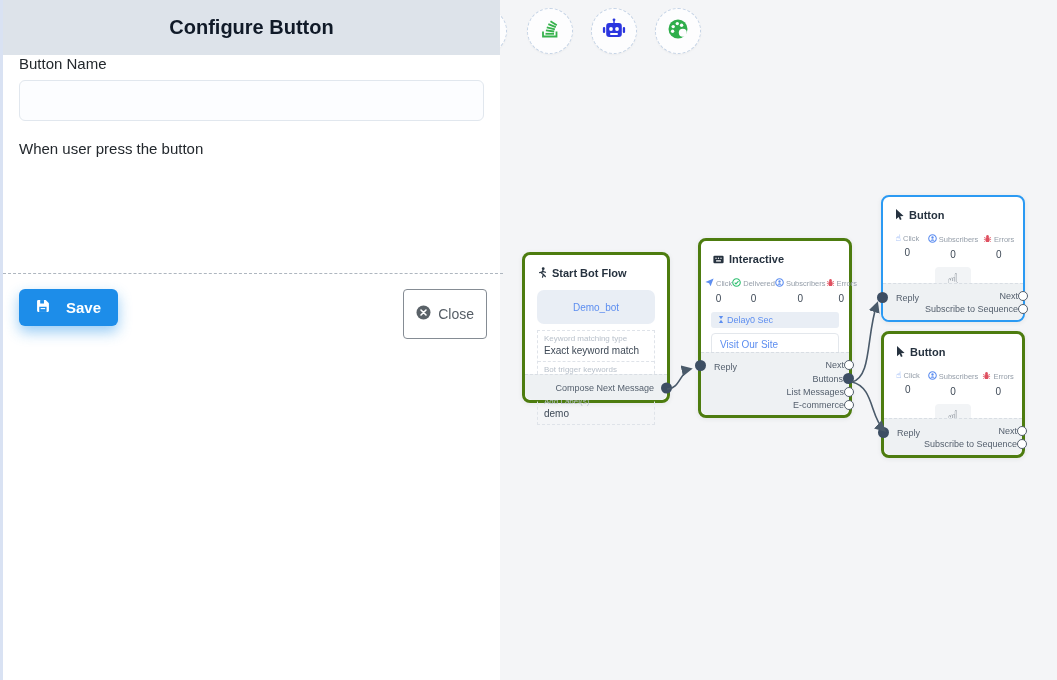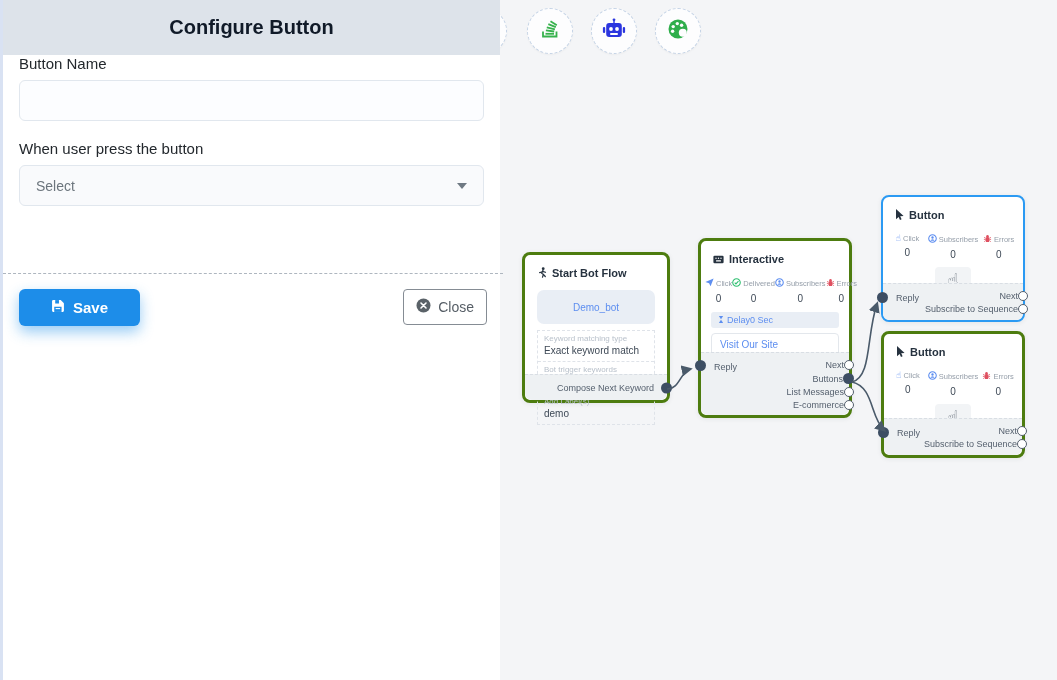--- a/index.html
+++ b/index.html
@@ -22,24 +22,24 @@
   .text-input { display:block; width:100%; height:41px; background:#fcfdff; border:1px solid #e1e7ee;
     border-radius:6px; padding:0 12px; font-size:14px; color:#333; outline:none; }
   .select-box { position:relative; height:41px; background:#f9fafc; border:1px solid #e1e7ee;
     border-radius:6px; display:flex; align-items:center; padding:0 16px; font-size:14px;
     color:#6c757d; cursor:pointer; }
   .chevron { position:absolute; right:16px; top:17px; width:0; height:0;
     border-left:5px solid transparent; border-right:5px solid transparent; border-top:6px solid #6f7983; }
   .divider { position:absolute; left:0; top:273px; width:500px; border-top:1px dashed #aeb6bf; }
   .actions { position:absolute; left:0; top:289px; width:500px; padding:0 16px;
     display:flex; justify-content:space-between; align-items:flex-start; }
-  .btn-save { height:37px; padding:0 32px; background:#1d8de9; color:#fff; border:none; border-radius:6px;
-    font-size:15px; font-weight:bold; font-family:inherit; display:flex; align-items:center; gap:8px;
+  .btn-save { height:37px; padding:0 17px; background:#1d8de9; color:#fff; border:none; border-radius:6px;
+    font-size:15px; font-weight:bold; font-family:inherit; display:flex; align-items:center; gap:16px;
     box-shadow:0 6px 14px rgba(29,141,233,.45); cursor:pointer; }
-  .btn-close { height:36px; padding:0 12px; background:#fff; color:#565e66; border:1px solid #858c94;
+  .btn-close { height:50px; padding:0 12px; background:#fff; color:#565e66; border:1px solid #858c94;
     border-radius:4px; font-size:14px; font-family:inherit; display:flex; align-items:center; gap:7px; cursor:pointer; }
 
   
   .node { position:absolute; background:#fff; border:3px solid #4d7c0f; border-radius:8px;
     box-shadow:0 1px 5px rgba(40,50,60,.08); z-index:2; cursor:pointer; }
   .node.selected { border:2px solid #2b9af3; }
   .node-title-row { display:flex; align-items:center; gap:5px; padding:9px 12px 0 12px; }
   .node-title { font-size:11px; font-weight:bold; color:#26323f; }
   .node-footer { position:absolute; left:0; right:0; bottom:0; background:#eef1f3;
     border-top:1px dashed #d9dee4; border-radius:0 0 7px 7px; }
@@ -170,21 +170,21 @@
       <div class="kv">
         <div class="kv-label">Bot trigger keywords</div>
         <div class="kv-value">Demo</div>
       </div>
       <div class="kv">
         <div class="kv-label">Add Label(s)</div>
         <div class="kv-value">demo</div>
       </div>
     </div>
     <div class="node-footer" style="height:26px">
-      <span class="port-label compose-label">Compose Next Keyword</span>
+      <span class="port-label compose-label">Compose Next Message</span>
       <span class="dot-filled compose-dot"></span>
     </div>
   </div>
 
   <div class="node" style="left:698px; top:238px; width:154px; height:180px;">
     <div class="node-title-row">
       <span>
         <svg width="11" height="9" viewBox="0 0 11 9">
           <rect x="0.4" y="0.8" width="10.2" height="7.4" rx="1.2" fill="#26323f"></rect>
           <circle cx="3" cy="3.3" r="0.7" fill="#fff"></circle>
@@ -428,24 +428,20 @@
   </div>
 
   <aside class="panel">
     <div class="panel-header">
       <span class="panel-title">Configure Button</span>
     </div>
     <div class="form">
       <div class="field-label">Button Name</div>
       <input class="text-input" type="text" value="" style="">
       <div class="field-label" style="margin-top:19px">When user press the button</div>
-      <div class="select-box">
-        <span>Select</span>
-        <span class="chevron"></span>
-      </div>
     </div>
     <div class="divider"></div>
     <div class="actions">
       <button class="btn-save">
         <span>
           <svg width="14" height="14" viewBox="0 0 13 13">
             <path d="M1 2 a1 1 0 0 1 1-1 h7 l3 3 v7 a1 1 0 0 1 -1 1 h-9 a1 1 0 0 1 -1-1 Z" fill="#fff"></path>
             <rect x="3.9" y="1" width="3.5" height="3.2" fill="#1d8de9"></rect>
             <rect x="3" y="7.2" width="6.8" height="4.8" fill="#1d8de9"></rect>
             <rect x="4.3" y="8.4" width="4.2" height="1" fill="#fff"></rect>

